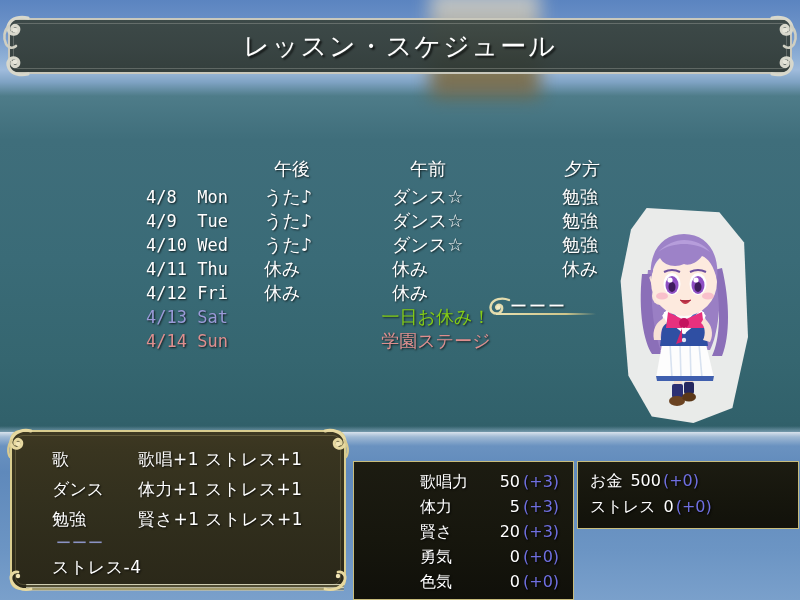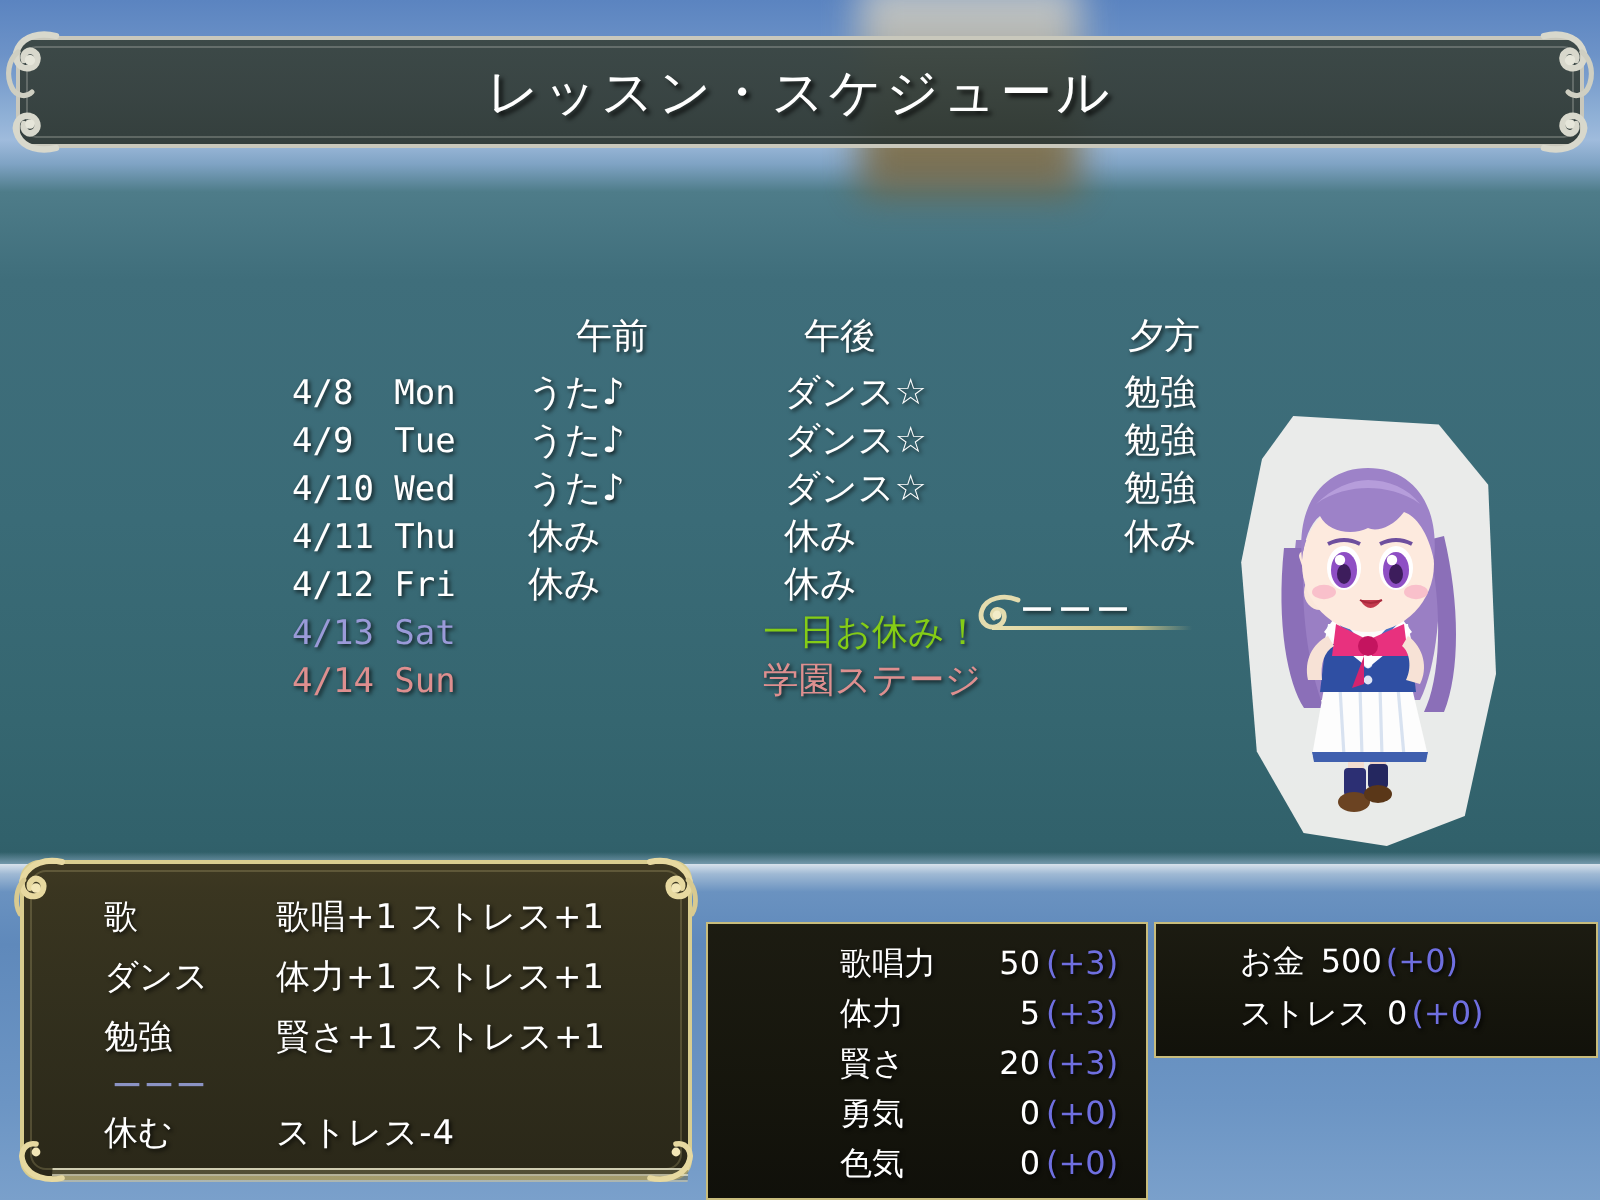--- a/index.html
+++ b/index.html
@@ -195,21 +195,21 @@
   .st-label { width: 66px; flex: none; }
   .st-val { width: 34px; flex: none; text-align: right; }
   .st-delta { flex: none; color: #6f6fe0; padding-left: 3px; }
 
   
   .money-panel {
     position: absolute; left: 577px; top: 461px; width: 222px; height: 68px;
     background: linear-gradient(180deg, rgba(26,24,12,.97) 0%, rgba(20,19,9,.98) 60%, rgba(16,15,7,.98) 100%);
     border: 1px solid #c8bc7c;
   }
-  .money-list { position: absolute; left: 42px; top: 8px; right: 6px; color: #fff; }
+  .money-list { position: absolute; left: 12px; top: 8px; right: 6px; color: #fff; }
   .money-row {
     display: flex; height: 26px; align-items: flex-start;
     font-size: 16px; line-height: 22px; white-space: nowrap;
     text-shadow: 1px 1px 2px rgba(0,0,0,.9);
   }
   .mn-label { flex: none; padding-right: 8px; }
   .mn-val { flex: none; }
   .mn-delta { flex: none; color: #6f6fe0; padding-left: 2px; }
 
   
@@ -254,22 +254,22 @@
     <svg class="orn br" viewBox="0 0 46 46">
       <path d="M30 8 C22 6 14 8 11 14 C8 20 12 25 17 24 C21 23 22 18 19 16 C16 14 13 17 14 20" fill="none" stroke="#d8d8cc" stroke-width="3.2" stroke-linecap="round"></path>
       <circle cx="17" cy="20" r="2.4" fill="#e6e6da"></circle>
     </svg>
   </div>
 
   <div class="schedule">
 
     <div class="sched-head">
       <span class="c-date"></span>
+      <span class="c-slot c-pm hdr">午後</span>
       <span class="c-slot c-am hdr">午前</span>
-      <span class="c-slot c-pm hdr">午後</span>
       <span class="c-slot c-eve hdr">夕方</span>
     </div>
 
     <div class="sched-row">
       <span class="c-date">4/8  Mon</span>
       <span class="c-slot c-am">うた♪</span>
       <span class="c-slot c-pm">ダンス☆</span>
       <span class="c-slot c-eve">勉強</span>
     </div>
 
@@ -417,21 +417,20 @@
       </div>
       <div class="legend-row">
         <span class="lg-name">勉強</span>
         <span class="lg-eff">賢さ+1 ストレス+1</span>
       </div>
     </div>
 
     <div class="legend-sep">ーーー</div>
 
     <div class="legend-rest">
-      <span class="lg-name">休む</span>
       <span class="lg-eff">ストレス-4</span>
     </div>
     <div class="rest-underline"></div>
   </div>
 
   <div class="stats-panel">
     <div class="stats-list">
       <div class="stat-row">
         <span class="st-label">歌唱力</span>
         <span class="st-val">50</span>

